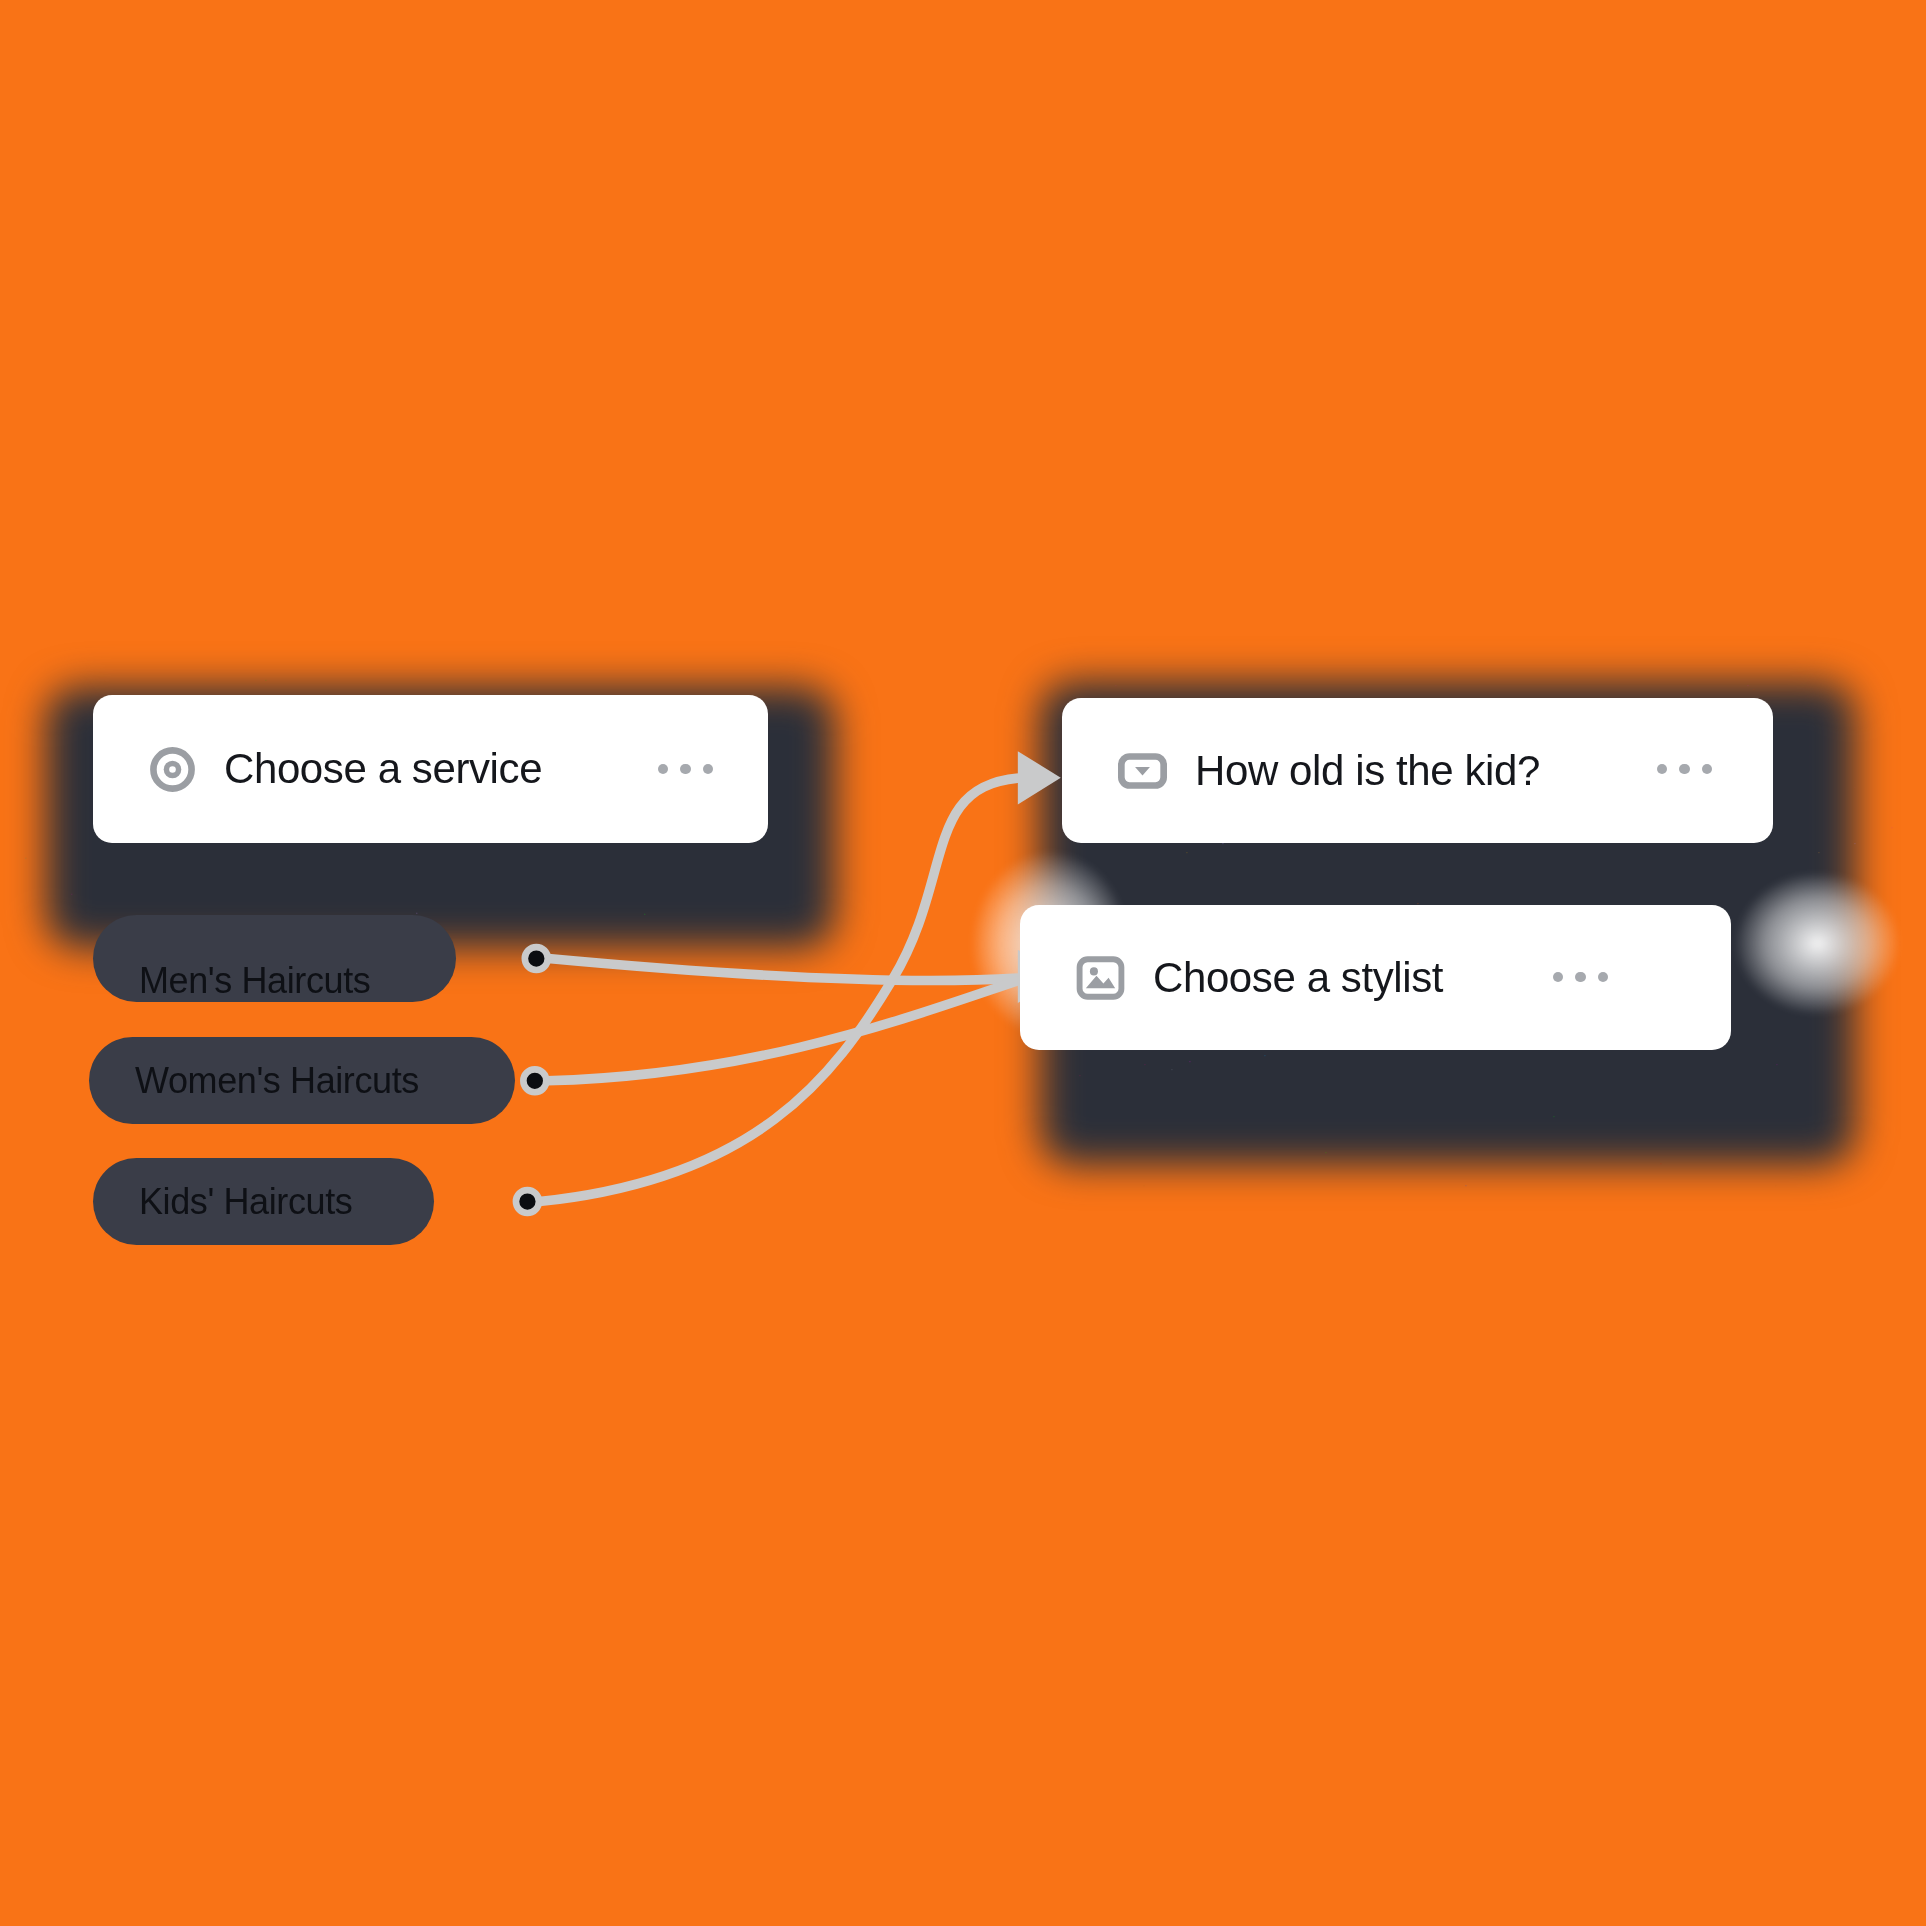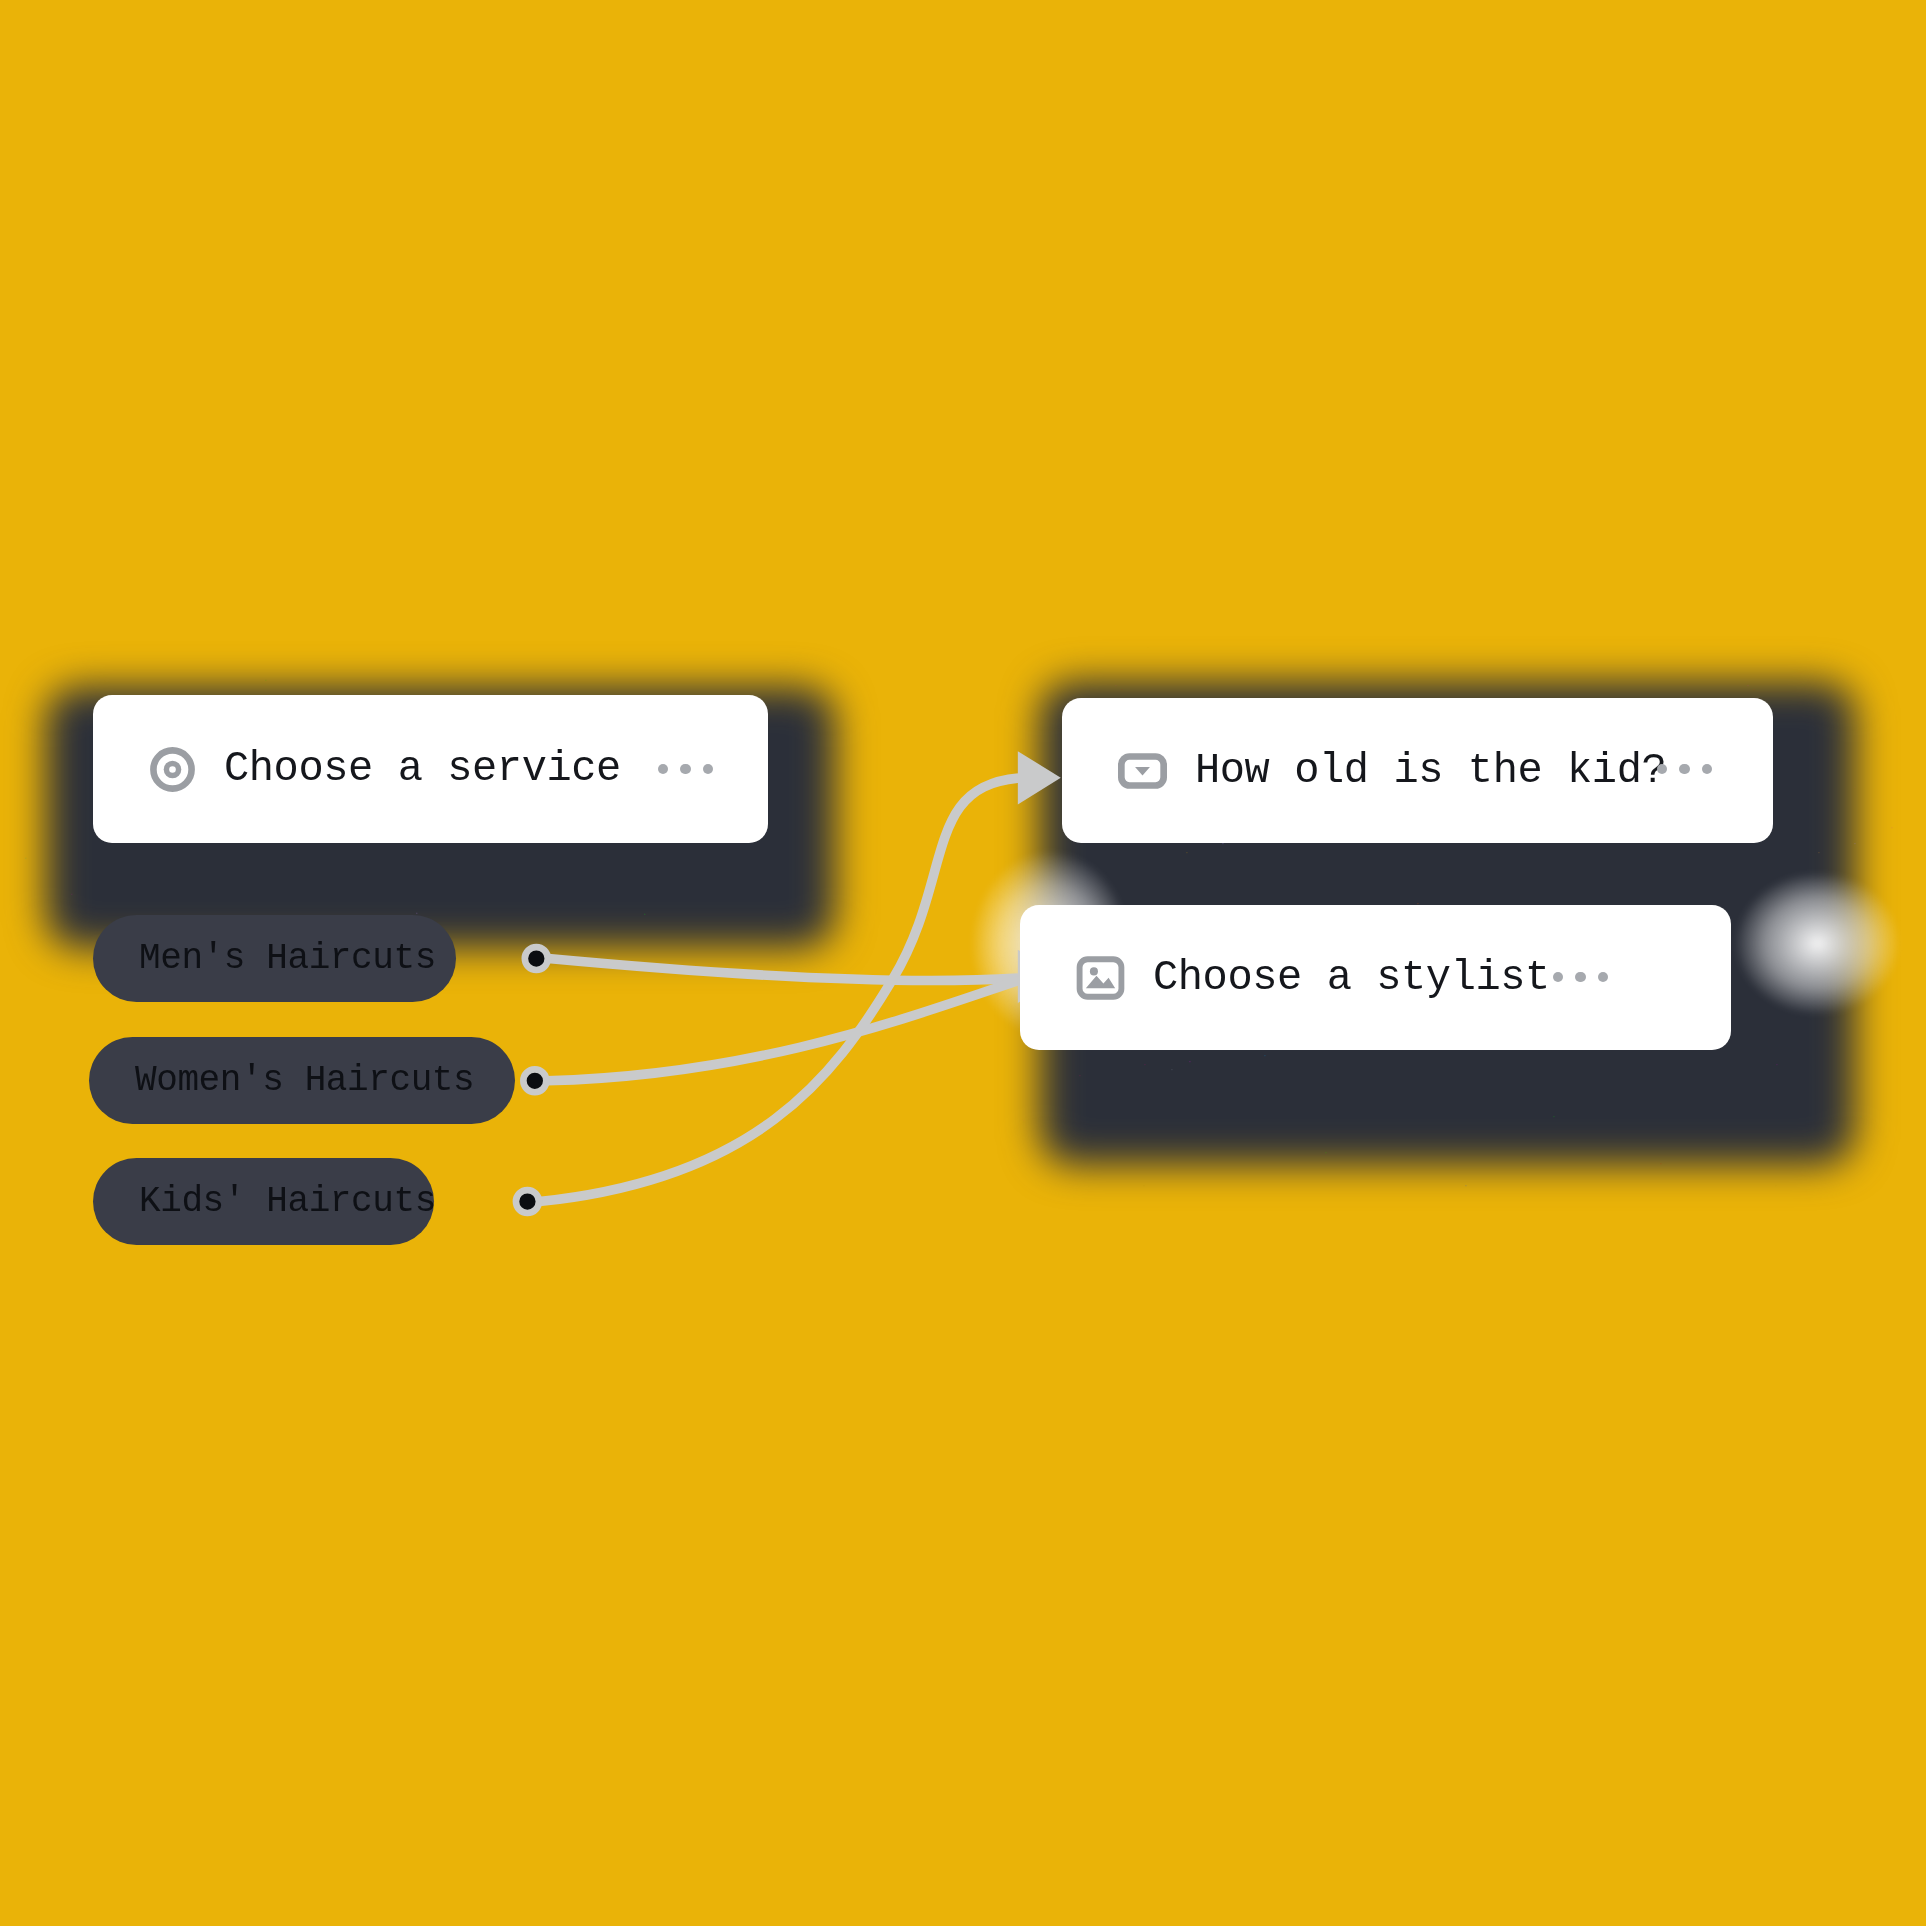--- a/index.html
+++ b/index.html
@@ -1,17 +1,17 @@
 <!DOCTYPE html>
 <html style="font-size:12px"><head>
 <meta charset="utf-8">
 <style>
   html,body{margin:0;padding:0;background:#000;}
-  #canvas{position:relative;width:1926px;height:1926px;background:#eab308;overflow:hidden;
-          font-family:Liberation Mono, monospace;}
+  #canvas{position:relative;width:1926px;height:1926px;background:#f97316;overflow:hidden;
+          font-family:Liberation Sans, sans-serif;}
 
   
   .shadow-panel{position:absolute;background:#2b2f39;border-radius:33px;filter:blur(19px);}
   #panel-left{left:46px;top:687px;width:789px;height:261px;}
   #panel-right{left:1040px;top:682px;width:815px;height:483px;}
 
   
   .glow{position:absolute;border-radius:50%;filter:blur(3.7px);}
   #glow-left{left:972px;top:852px;width:156px;height:185px;
     background:radial-gradient(ellipse at center,rgba(255,255,255,0.95) 0%,rgba(255,255,255,0.45) 45%,rgba(255,255,255,0) 72%);}
@@ -31,21 +31,21 @@
   
   .ellipsis{position:absolute;display:flex;gap:12px;align-items:center;}
   .ellipsis i{width:10.4px;height:10.4px;border-radius:50%;background:#a6a9ae;display:block;}
   #card-service .ellipsis{left:565px;top:69px;}
   #card-kid-age .ellipsis{left:595px;top:66px;}
   #card-stylist .ellipsis{left:533px;top:67px;}
 
   
   .pill{position:absolute;background:#3a3d48;border-radius:44px;display:flex;align-items:center;
         color:#0e1015;font-size:36px;letter-spacing:-0.4px;padding-left:46px;box-sizing:border-box;white-space:nowrap;}
-  #pill-men{left:93px;top:915px;width:363px;height:87px;}
+  #pill-men{left:93px;top:915px;width:363px;height:87px;align-items:flex-end;}
   #pill-women{left:89px;top:1037px;width:426px;height:87px;}
   #pill-kids{left:93px;top:1158px;width:341px;height:87px;}
 </style>
 </head>
 <body>
 
 <div id="canvas">
 
   <div class="shadow-panel" id="panel-left"></div>
   <div class="shadow-panel" id="panel-right"></div>

